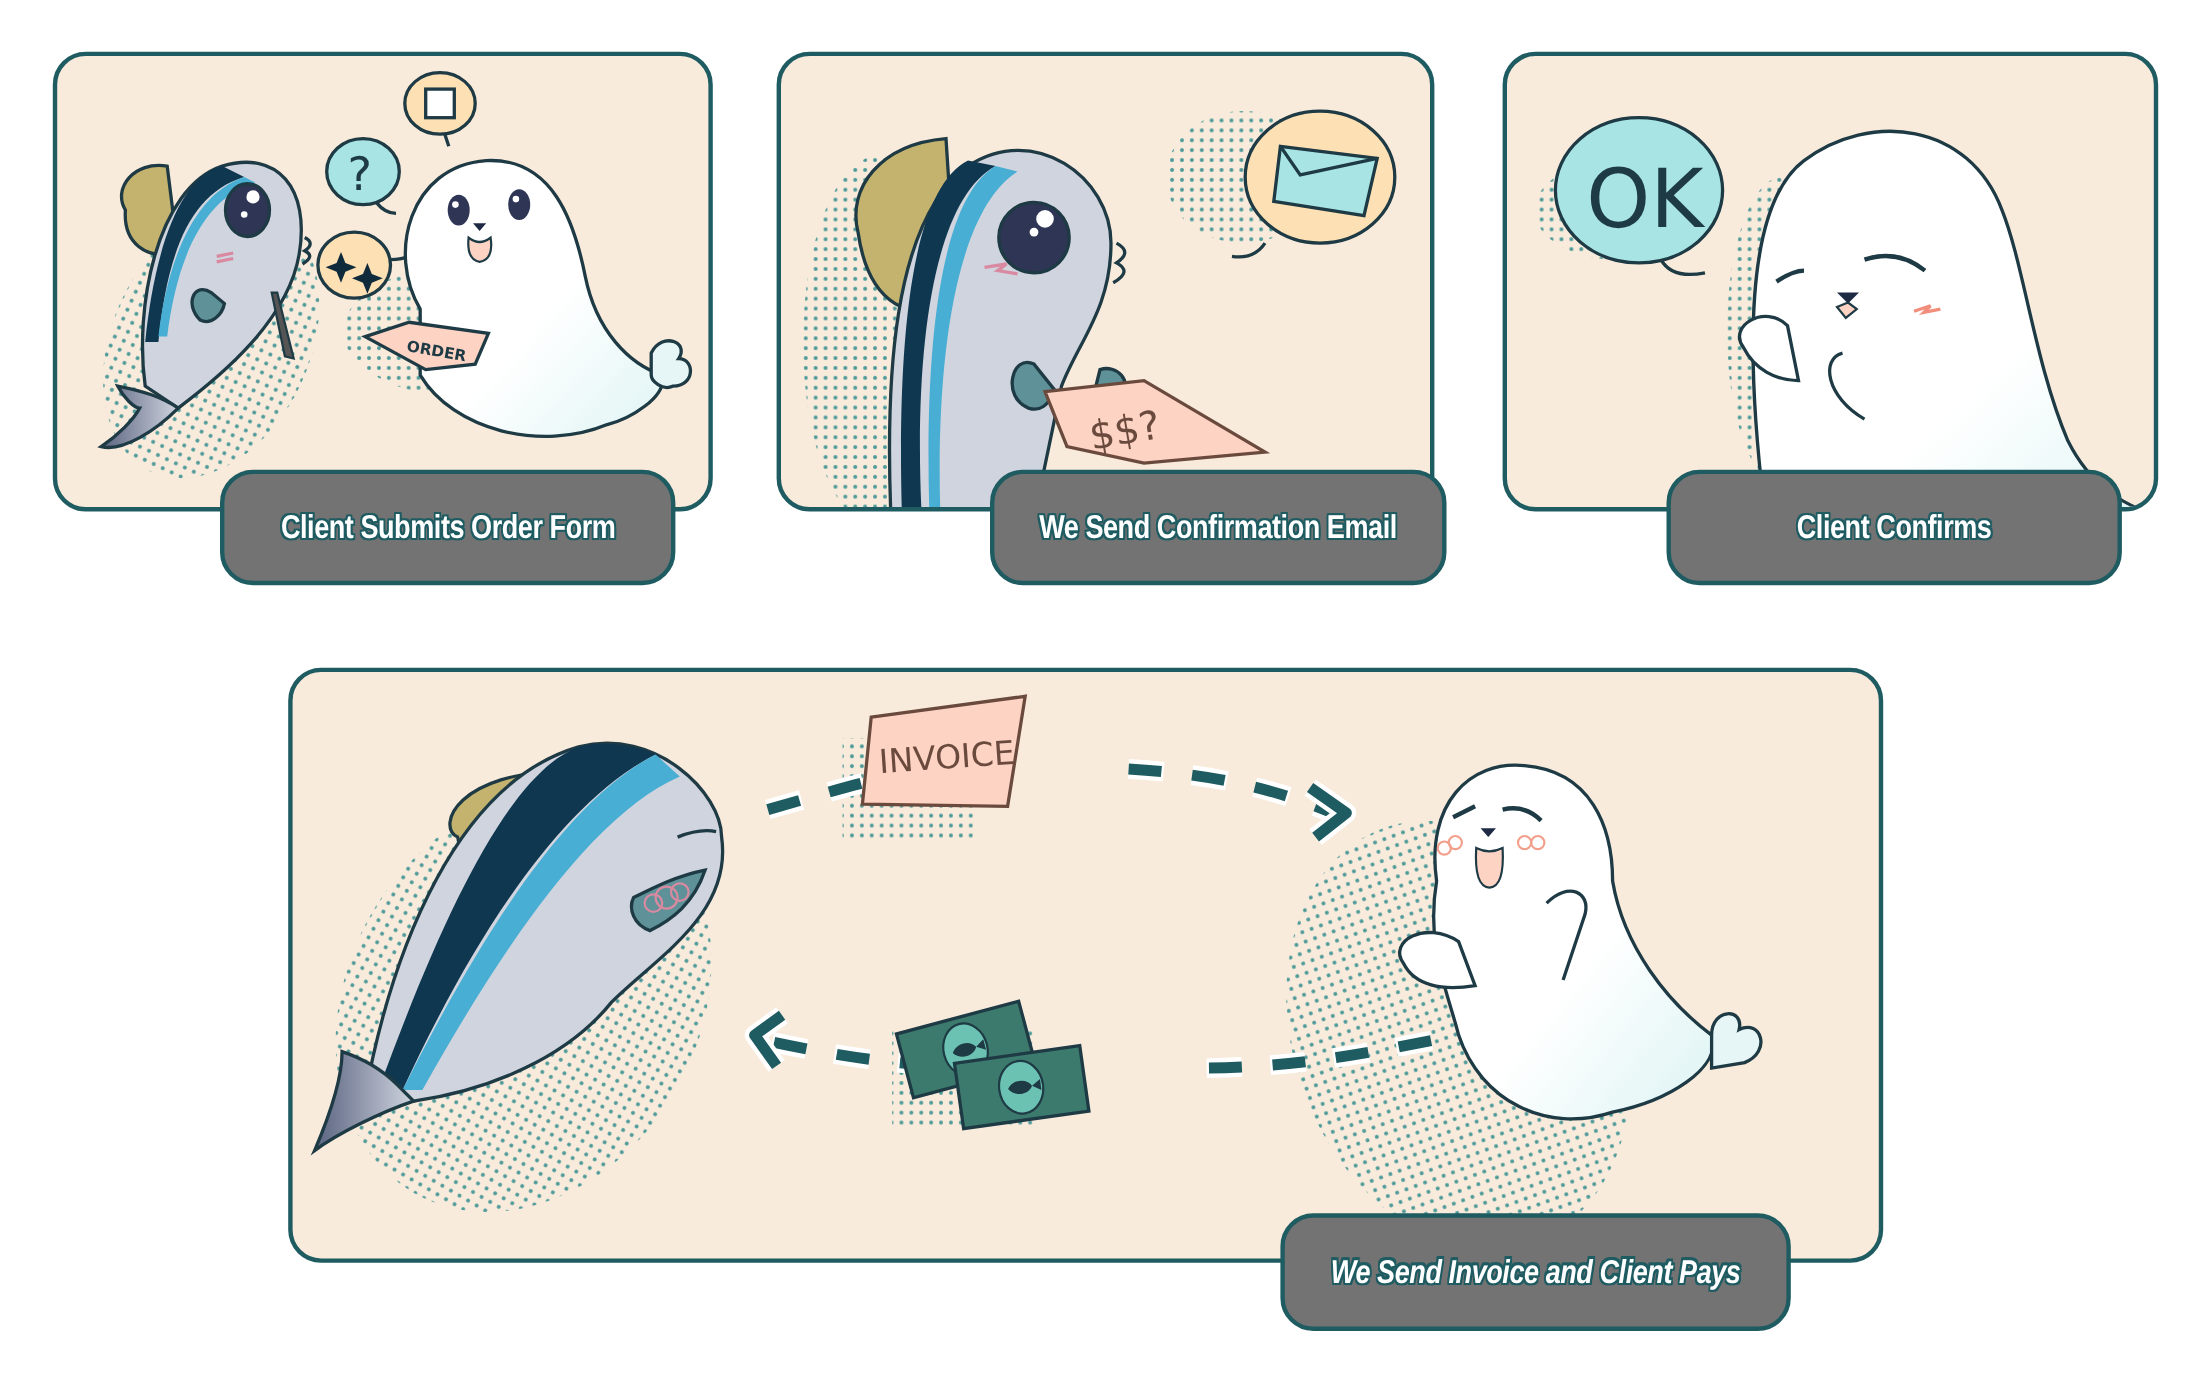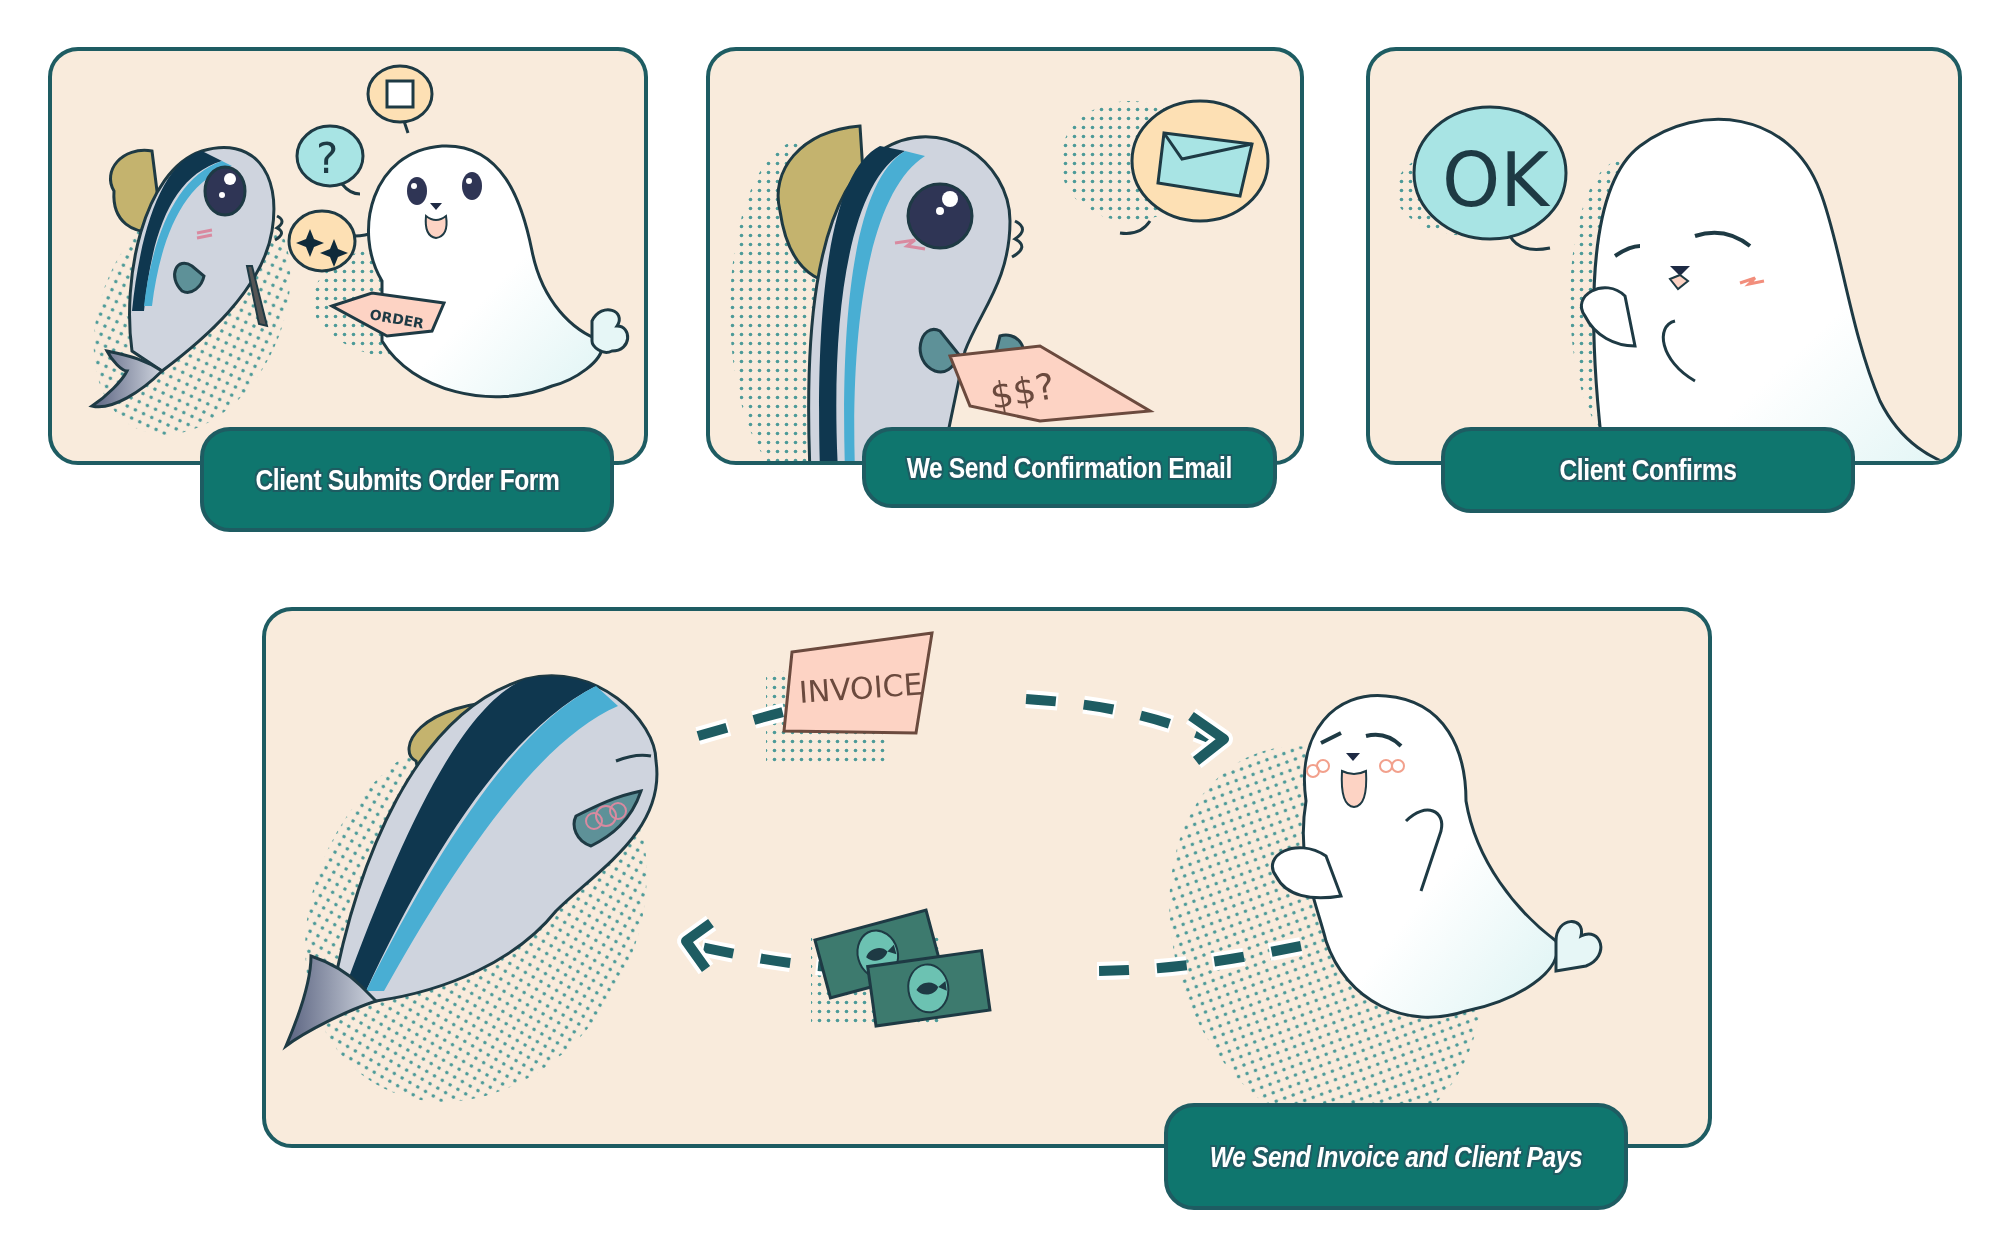--- a/index.html
+++ b/index.html
@@ -1,19 +1,19 @@
 <!DOCTYPE html>
 <html><head>
 <meta charset="utf-8">
 <style>
   html,body{margin:0;padding:0;background:#ffffff;}
   body{width:2000px;height:1251px;position:relative;overflow:hidden;font-family:"Liberation Sans",sans-serif;}
   .panel{position:absolute;background:#f9ebdc;border:4px solid #1e5c62;border-radius:30px;box-sizing:border-box;overflow:hidden;}
   .panel svg{position:absolute;left:0;top:0;}
-  .label{position:absolute;background:#0f766e;border:4px solid #1e5c62;border-radius:30px;box-sizing:border-box;display:flex;align-items:center;justify-content:center;}
+  .label{position:absolute;background:#737373;border:4px solid #1e5c62;border-radius:30px;box-sizing:border-box;display:flex;align-items:center;justify-content:center;}
   .label span{font-family:"Liberation Sans",sans-serif;font-weight:bold;font-size:30px;color:#ffffff;letter-spacing:-0.5px;transform:scaleX(0.82);white-space:nowrap;
     text-shadow:
       -2px -2px 0 #1e5c62, 2px -2px 0 #1e5c62, -2px 2px 0 #1e5c62, 2px 2px 0 #1e5c62,
       0 -2px 0 #1e5c62, 0 2px 0 #1e5c62, -2px 0 0 #1e5c62, 2px 0 0 #1e5c62;}
   .hand{font-family:"DejaVu Sans",sans-serif;}
 </style>
 </head>
 <body>
 
 <div class="panel" style="left:48px;top:47px;width:600px;height:418px;">
@@ -115,21 +115,21 @@
       <text x="280" y="353" font-size="36" fill="#6b4a3e" transform="rotate(-10 310 340)" class="hand">$$?</text>
     </g>
     <g>
       <ellipse cx="490" cy="110" rx="68" ry="60" fill="#fde0b4" stroke="#1e3a44" stroke-width="3"></ellipse>
       <path d="M454 82 L542 93 L530 145 L448 132Z" fill="#a8e4e4" stroke="#1e3a44" stroke-width="3"></path>
       <path d="M454 82 L472 108 L542 93" fill="none" stroke="#1e3a44" stroke-width="3"></path>
       <path d="M440 170 q-10 15 -30 12" fill="none" stroke="#1e3a44" stroke-width="3"></path>
     </g>
   </svg>
 </div>
-<div class="label" style="left:862px;top:427px;width:415px;height:81px;">
+<div class="label" style="left:900px;top:427px;width:415px;height:105px;">
   <span>We Send Confirmation Email</span>
 </div>
 
 <div class="panel" style="left:1366px;top:47px;width:596px;height:418px;">
   <svg width="596" height="418" viewBox="0 0 596 418">
     <defs>
       <pattern id="dots3" width="9" height="9" patternUnits="userSpaceOnUse">
         <circle cx="4.5" cy="4.5" r="1.8" fill="#4c9a98"></circle>
       </pattern>
       <linearGradient id="sealg3" x1="0" y1="0" x2="1" y2="1">
@@ -149,21 +149,21 @@
       <path d="M215 265 c-15 -20 20 -40 40 -20 l10 50 c-20 0 -40 -10 -50 -30Z" fill="#ffffff" stroke="#1e3a44" stroke-width="3"></path>
       <path d="M305 270 c-20 5 -15 40 20 60" fill="none" stroke="#1e3a44" stroke-width="3"></path>
       <path d="M245 205 q15 -10 25 -10" stroke="#1e3a44" stroke-width="4" fill="none"></path>
       <path d="M325 185 q30 -10 55 10" stroke="#1e3a44" stroke-width="4" fill="none"></path>
       <path d="M300 215 l20 0 l-10 10Z" fill="#1e2a44"></path>
       <path d="M300 228 l10 -4 l8 6 l-10 8Z" fill="#fdd3c4" stroke="#1e3a44" stroke-width="2"></path>
       <path d="M370 232 l15 -5 l-6 6 l15 -3" stroke="#f28e7c" stroke-width="3" fill="none"></path>
     </g>
   </svg>
 </div>
-<div class="label" style="left:1441px;top:427px;width:414px;height:86px;">
+<div class="label" style="left:1515px;top:427px;width:414px;height:105px;">
   <span>Client Confirms</span>
 </div>
 
 <div class="panel" style="left:262px;top:607px;width:1450px;height:541px;">
   <svg width="1450" height="541" viewBox="0 0 1450 541">
     <defs>
       <pattern id="dots4" width="9" height="9" patternUnits="userSpaceOnUse">
         <circle cx="4.5" cy="4.5" r="1.8" fill="#4c9a98"></circle>
       </pattern>
       <linearGradient id="tailg4" x1="0" y1="0" x2="1" y2="0">

